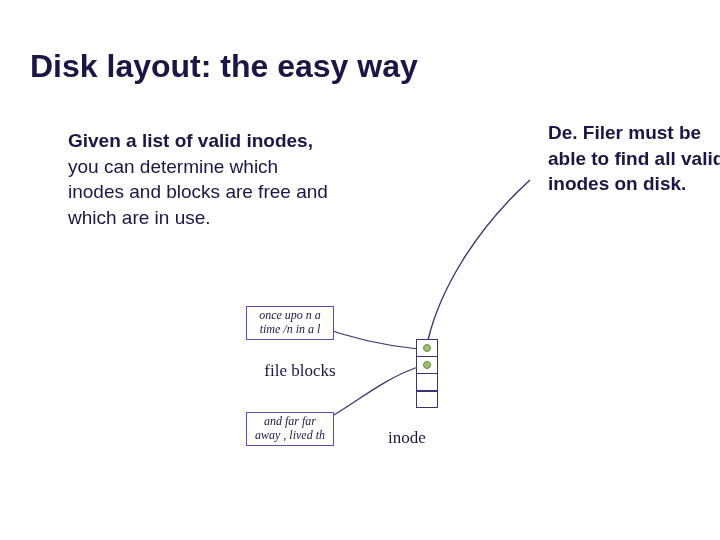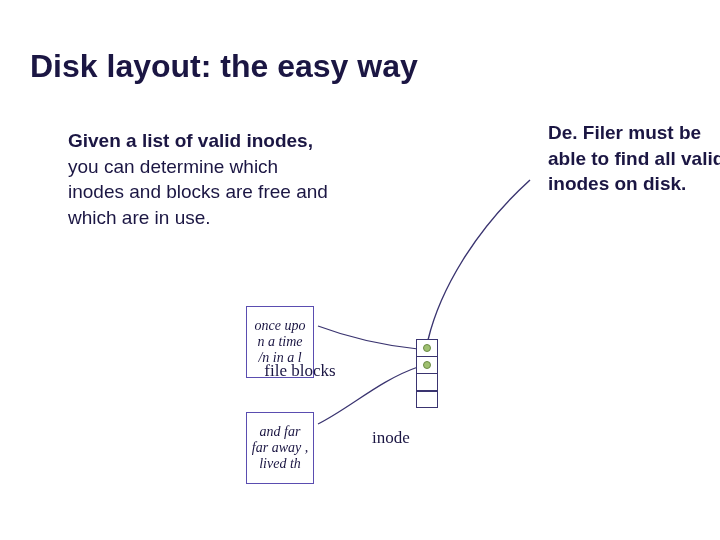--- a/index.html
+++ b/index.html
@@ -38,25 +38,25 @@
     width: 190px;
     font-weight: bold;
     margin-left: 36px;
   }
   .left-text .bold-lead { font-weight: bold; }
   
   .snippet-box {
     position: absolute;
     border: 1px solid #5a4db0;
     background: #fff;
-    width: 68px;
-    padding: 11px 4px;
+    width: 88px;
+    padding: 2px 4px;
     font-family: Georgia, 'Times New Roman', serif;
     font-style: italic;
-    font-size: 14px;
+    font-size: 12px;
     line-height: 1.15;
     text-align: center;
     color: #1b1643;
   }
   .snippet1 { left: 246px; top: 306px; }
   .snippet2 { left: 246px; top: 412px; }
   .file-blocks-label {
     position: absolute;
     left: 238px;
     top: 362px;
@@ -88,21 +88,21 @@
   .dot {
     position: absolute;
     width: 8px; height: 8px;
     border-radius: 50%;
     background: #9fc070;
     border: 1px solid #6a8b45;
     top: 4px; left: 6px;
   }
   .inode-label {
     position: absolute;
-    left: 372px;
+    left: 388px;
     top: 428px;
     font-family: Georgia, 'Times New Roman', serif;
     font-size: 17px;
     color: #1b1643;
   }
   svg.connectors {
     position: absolute;
     left: 0; top: 0;
     width: 720px; height: 540px;
     pointer-events: none;

